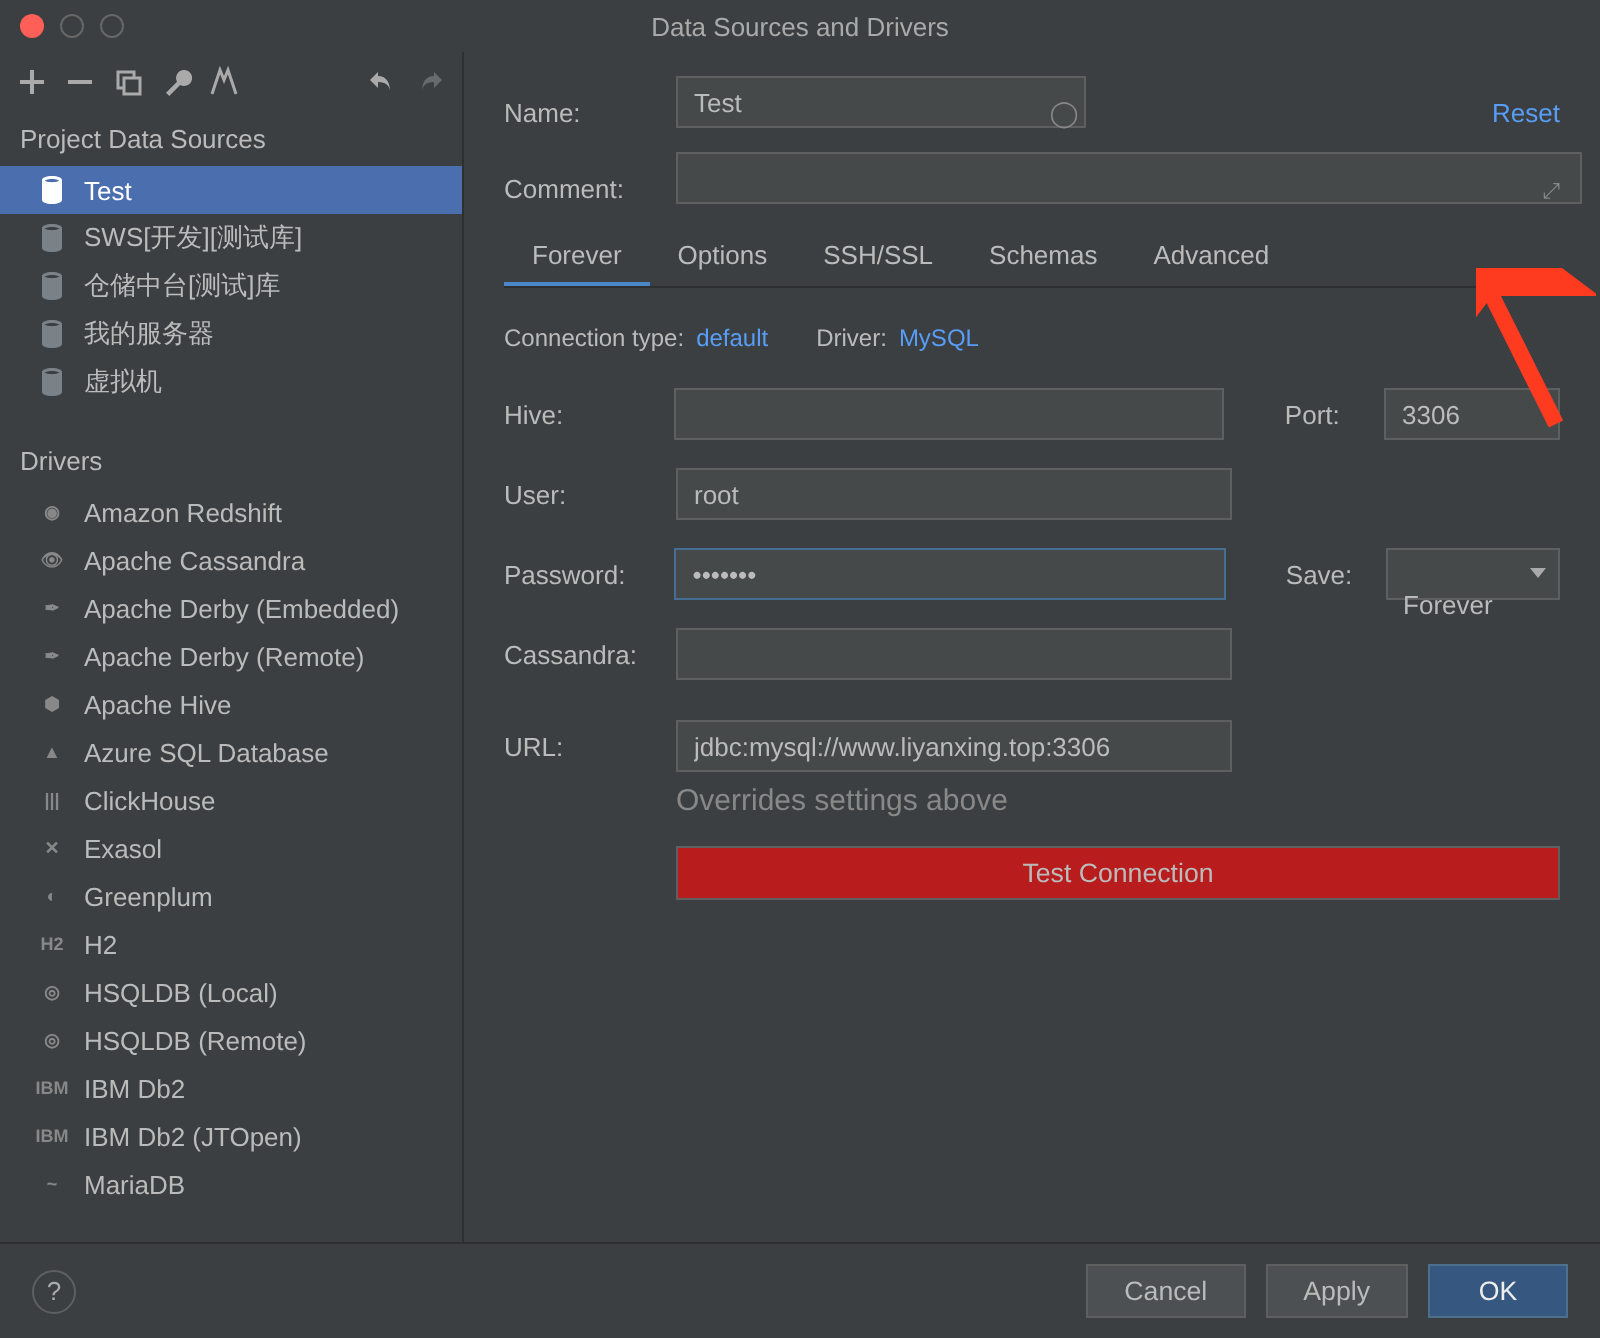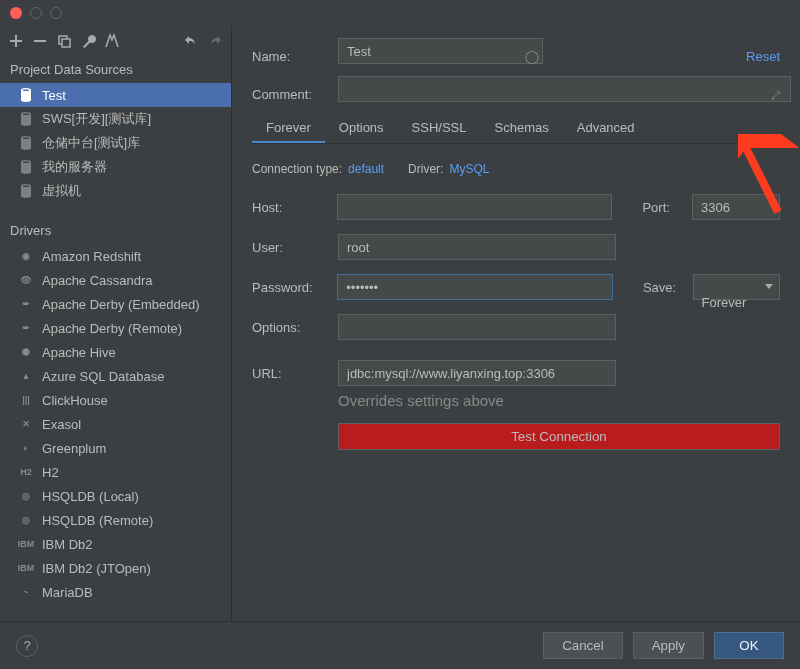--- a/index.html
+++ b/index.html
@@ -66,20 +66,21 @@
 </style>
 </head>
 <body>
 
 <div class="titlebar">
   <div class="traffic-lights">
     <div class="tl tl-close"></div>
     <div class="tl tl-min"></div>
     <div class="tl tl-max"></div>
   </div>
+  <div class="title-text">Data Sources and Drivers</div>
 </div>
 
 <div class="main-area">
   <div class="sidebar">
     <div class="toolbar">
       <span class="tool-icon">
           <svg viewBox="0 0 16 16">
             <path d="M7 2h2v5h5v2H9v5H7V9H2V7h5z"></path>
           </svg>
         </span>
@@ -241,21 +242,21 @@
 
     <div class="conn-row">
       <span>Connection type:</span>
       <span class="conn-link">default</span>
       <span style="width:12px"></span>
       <span>Driver:</span>
       <span class="conn-link">MySQL</span>
     </div>
 
     <div class="form-row">
-      <span class="form-label">Host:</span>
+      <span class="form-label">Hive:</span>
       <input class="input" style="width: 278px;" value="">
       <span class="form-label port-label" style="width:40px">Port:</span>
       <input class="input port-input" value="3306" style="">
     </div>
 
     <div class="form-row">
       <span class="form-label">User:</span>
       <input class="input" style="width: 278px;" value="root">
     </div>
 
@@ -263,21 +264,21 @@
       <span class="form-label">Password:</span>
       <input class="input password-input" style="width: 278px;" value="•••••••">
       <span class="form-label port-label" style="width:40px">Save:</span>
       <div class="select" style="width:88px">
         <span>Forever</span>
         <span class="caret"></span>
       </div>
     </div>
 
     <div class="form-row">
-      <span class="form-label">Options:</span>
+      <span class="form-label">Cassandra:</span>
       <input class="input" style="width: 278px;" value="">
     </div>
 
     <div class="form-row" style="margin-top:6px">
       <span class="form-label">URL:</span>
       <input class="input" style="width: 278px;" value="jdbc:mysql://www.liyanxing.top:3306">
     </div>
     <div class="hint">Overrides settings above</div>
 
     <button class="test-btn">Test Connection</button>

